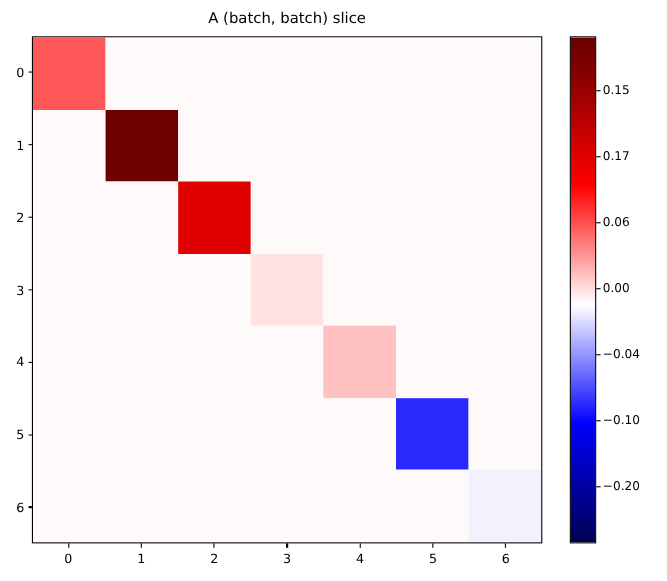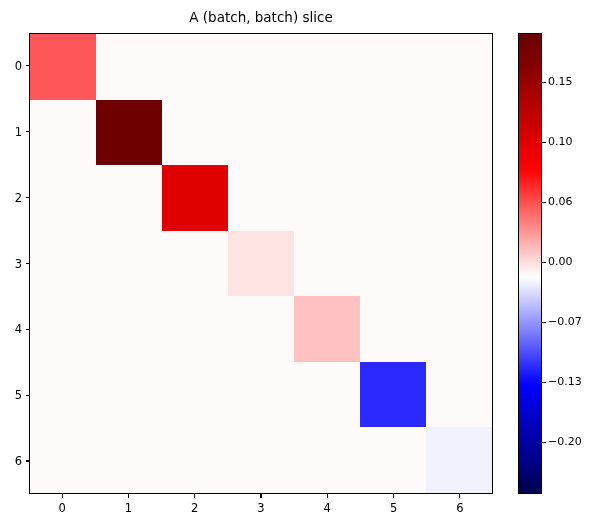--- a/index.html
+++ b/index.html
@@ -216,37 +216,37 @@
   <div id="colorbar-axes">
     <div id="colorbar-gradient" style="background: linear-gradient(rgb(105, 0, 0), rgb(128, 0, 0), rgb(160, 0, 0), rgb(192, 0, 0), rgb(224, 0, 0), rgb(255, 0, 0), rgb(255, 64, 64), rgb(255, 128, 128), rgb(255, 192, 192), rgb(255, 255, 255), rgb(192, 192, 255), rgb(128, 128, 255), rgb(64, 64, 255), rgb(0, 0, 255), rgb(0, 0, 208), rgb(0, 0, 168), rgb(0, 0, 128), rgb(0, 0, 77));"></div>
   </div>
   <div id="colorbar-ticks">
       <div class="cbtick" style="top: 49.2214px;">
         <div class="tickline"></div>
         <div class="ticklabel">0.15</div>
       </div>
       <div class="cbtick" style="top: 109.247px;">
         <div class="tickline"></div>
-        <div class="ticklabel">0.10</div>
+        <div class="ticklabel">0.17</div>
       </div>
       <div class="cbtick" style="top: 169.273px;">
         <div class="tickline"></div>
         <div class="ticklabel">0.06</div>
       </div>
       <div class="cbtick" style="top: 229.299px;">
         <div class="tickline"></div>
         <div class="ticklabel">0.00</div>
       </div>
       <div class="cbtick" style="top: 289.326px;">
         <div class="tickline"></div>
-        <div class="ticklabel">−0.07</div>
+        <div class="ticklabel">−0.04</div>
       </div>
       <div class="cbtick" style="top: 349.352px;">
         <div class="tickline"></div>
-        <div class="ticklabel">−0.13</div>
+        <div class="ticklabel">−0.10</div>
       </div>
       <div class="cbtick" style="top: 409.378px;">
         <div class="tickline"></div>
         <div class="ticklabel">−0.20</div>
       </div>
     </div>
 
 </div>
 
 </body></html>

